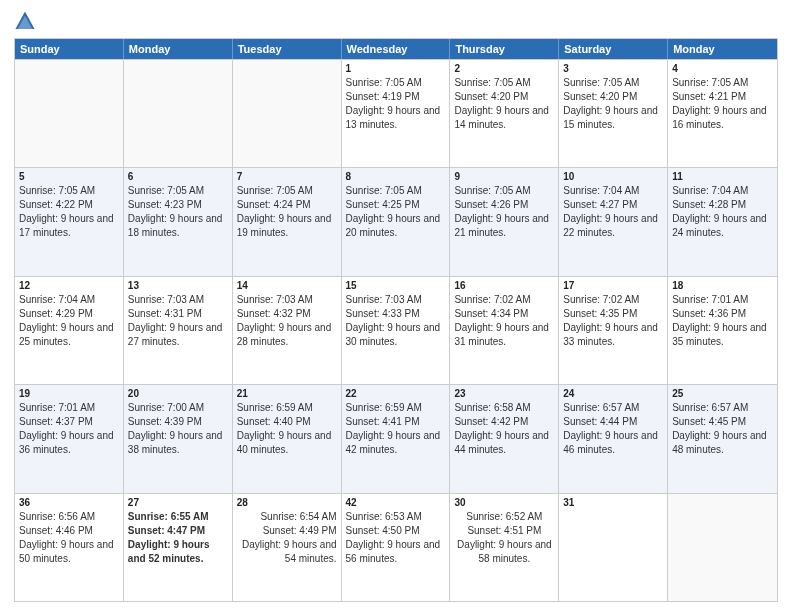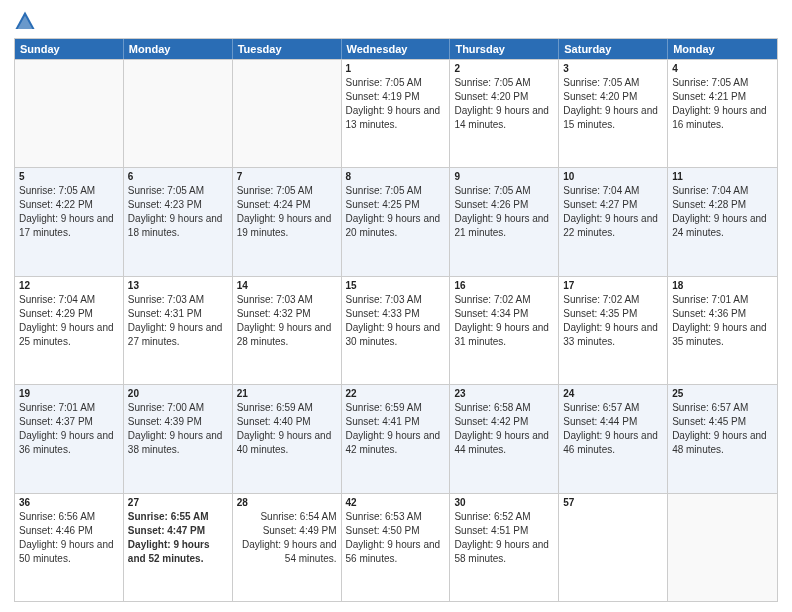--- a/index.html
+++ b/index.html
@@ -328,24 +328,24 @@
 Daylight: 9 hours and 54 minutes.</div>
           </div>
           <div class="cal-cell">
             <div class="cell-day">42</div>
             <div class="cell-info" style="white-space: pre-line;">Sunrise: 6:53 AM
 Sunset: 4:50 PM
 Daylight: 9 hours and 56 minutes.</div>
           </div>
           <div class="cal-cell">
             <div class="cell-day">30</div>
-            <div class="cell-info" style="white-space: pre-line;">Sunrise: 6:52 AM
+            <div class="cell-info" style="white-space: pre-line; text-align: center;">Sunrise: 6:52 AM
 Sunset: 4:51 PM
 Daylight: 9 hours and 58 minutes.</div>
           </div>
           <div class="cal-cell">
-            <div class="cell-day">57</div>
+            <div class="cell-day">31</div>
           </div>
           <div class="cal-cell empty"></div>
         </div>
       </div>
   </div>
 </div>
 
 </body></html>

